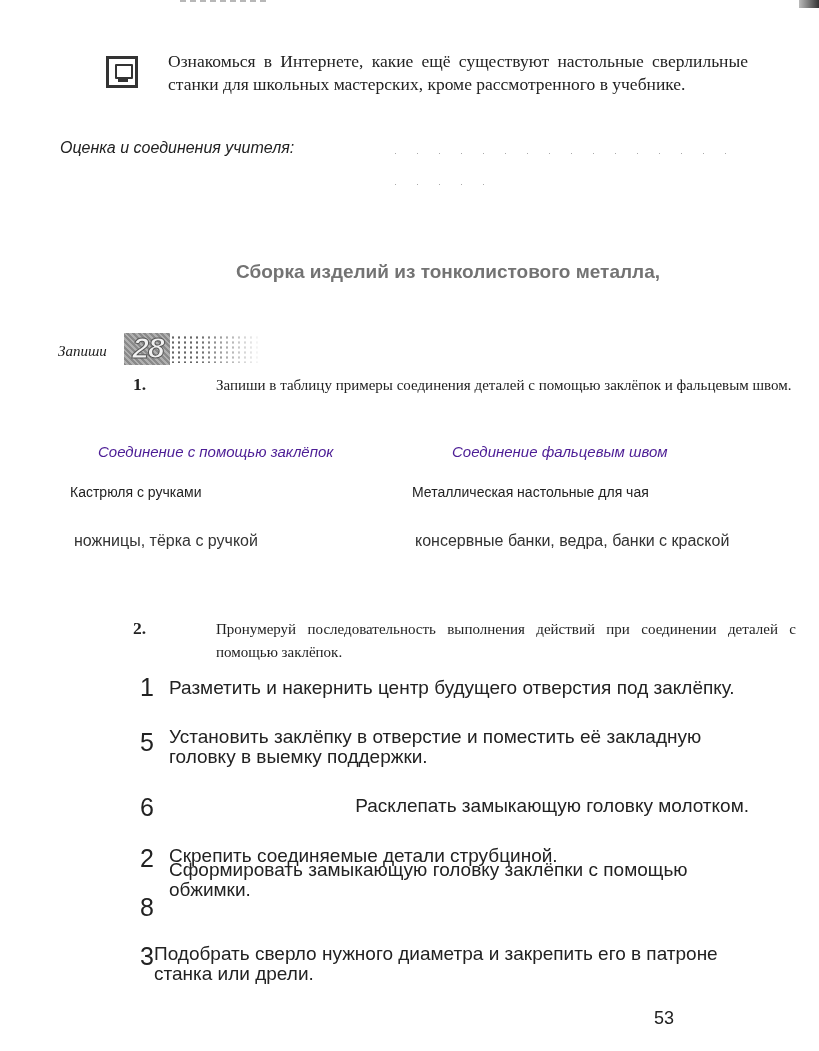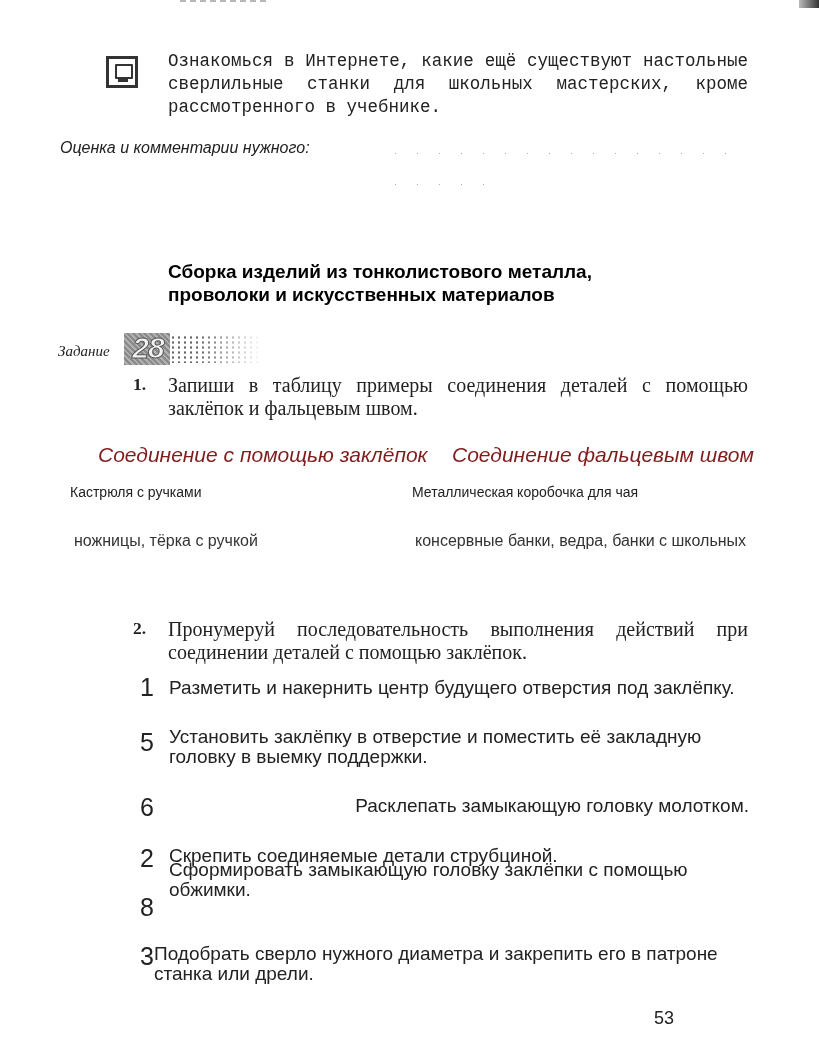--- a/index.html
+++ b/index.html
@@ -41,37 +41,37 @@
     }
     .monitor-icon .stand {
       position: absolute; left: 9px; top: 20px; width: 10px; height: 3px;
       background: #333;
     }
     .intro-text {
       left: 168px; top: 50px; width: 580px;
       font-size: 17.5px; line-height: 23px;
       text-align: justify;
       color: #222;
-      font-family: Liberation Mono, monospace;
     }
 
     .teacher-label {
       left: 60px; top: 139px;
       font-size: 16px; font-style: italic;
       color: #222;
     }
     .dotted-line {
       height: 1px;
       background: repeating-linear-gradient(90deg, #aaa 0 1px, transparent 1px 22px);
     }
 
     .section-title {
       left: 168px; top: 260px; width: 560px;
       font-size: 19px; font-weight: bold; line-height: 23px;
-      color: #000000;
+      color: #737373;
+      text-align: center;
     }
 
     .task-label {
       left: 58px; top: 343px;
       font-size: 15px; font-style: italic;
       color: #222;
     }
     .task-badge {
       left: 124px; top: 333px; width: 138px; height: 32px;
     }
@@ -93,25 +93,25 @@
       background-image: radial-gradient(circle, #666 1px, transparent 1.3px);
       background-size: 6px 5px;
       -webkit-mask-image: linear-gradient(90deg, #000 30%, transparent);
               mask-image: linear-gradient(90deg, #000 30%, transparent);
     }
 
     .q-num {
       font-size: 17.5px; font-weight: bold; color: #222;
     }
     .q-text {
-      font-size: 20px; line-height: 23px; text-align: justify; color: #222;
+      font-size: 15px; line-height: 23px; text-align: justify; color: #222; margin-left: 48px;
     }
 
     .col-head {
-      font-size: 21px; font-style: italic; color: #7f1d1d;
+      font-size: 15px; font-style: italic; color: #4c1d95;
     }
     .cell-printed {
       font-size: 14px; color: #222;
     }
     .cell-answer {
       font-size: 16px; color: #333;
     }
 
     .step-num {
       font-size: 25px; color: #222; width: 30px; text-align: center;
@@ -130,47 +130,46 @@
 
 <div class="abs scan-top"></div>
 <div class="abs scan-corner"></div>
 
 <div class="abs monitor-icon">
   <div class="screen"></div>
   <div class="stand"></div>
 </div>
 <div class="abs intro-text serif">Ознакомься в Интернете, какие ещё существуют настольные сверлильные станки для школьных мастерских, кроме рассмотренного в учебнике.</div>
 
-<div class="abs teacher-label sans">Оценка и комментарии нужного:</div>
+<div class="abs teacher-label sans">Оценка и соединения учителя:</div>
 <div class="abs dotted-line" style="left:395px; top:153px; width:350px;"></div>
 <div class="abs dotted-line" style="left:395px; top:184px; width:110px;"></div>
 
 <div class="abs section-title sans">
   <div>Сборка изделий из тонколистового металла,</div>
-  <div>проволоки и искусственных материалов</div>
 </div>
 
-<div class="abs task-label serif">Задание</div>
+<div class="abs task-label serif">Запиши</div>
 <div class="abs task-badge">
   <div class="num-box"></div>
   <div class="num">28</div>
   <div class="dots"></div>
 </div>
 
 <div class="abs q-num serif" style="left:133px; top:374px;">1.</div>
 <div class="abs q-text serif" style="left:168px; top:374px; width:580px;">Запиши в таблицу примеры соединения деталей с помощью заклёпок и фальцевым швом.</div>
 
 <div class="abs col-head sans" style="left:98px; top:443px;">Соединение с помощью заклёпок</div>
 <div class="abs col-head sans" style="left:452px; top:443px;">Соединение фальцевым швом</div>
 
 <div class="abs cell-printed sans" style="left:70px; top:484px;">Кастрюля с ручками</div>
-<div class="abs cell-printed sans" style="left:412px; top:484px;">Металлическая коробочка для чая</div>
+<div class="abs cell-printed sans" style="left:412px; top:484px;">Металлическая настольные для чая</div>
 
 <div class="abs cell-answer sans" style="left:74px; top:532px;">ножницы, тёрка с ручкой</div>
-<div class="abs cell-answer sans" style="left:415px; top:532px;">консервные банки, ведра, банки с школьных</div>
+<div class="abs cell-answer sans" style="left:415px; top:532px;">консервные банки, ведра, банки с краской</div>
 
 <div class="abs q-num serif" style="left:133px; top:618px;">2.</div>
 <div class="abs q-text serif" style="left:168px; top:618px; width:580px;">Пронумеруй последовательность выполнения действий при соединении деталей с помощью заклёпок.</div>
 
 <div>
   <div>
     <div class="abs step-num sans" style="left:132px; top:673px;">1</div>
     <div class="abs step-text sans" style="left:169px; top:678px; width:580px;">Разметить и накернить центр будущего отверстия под заклёпку.</div>
   </div>
   <div>

